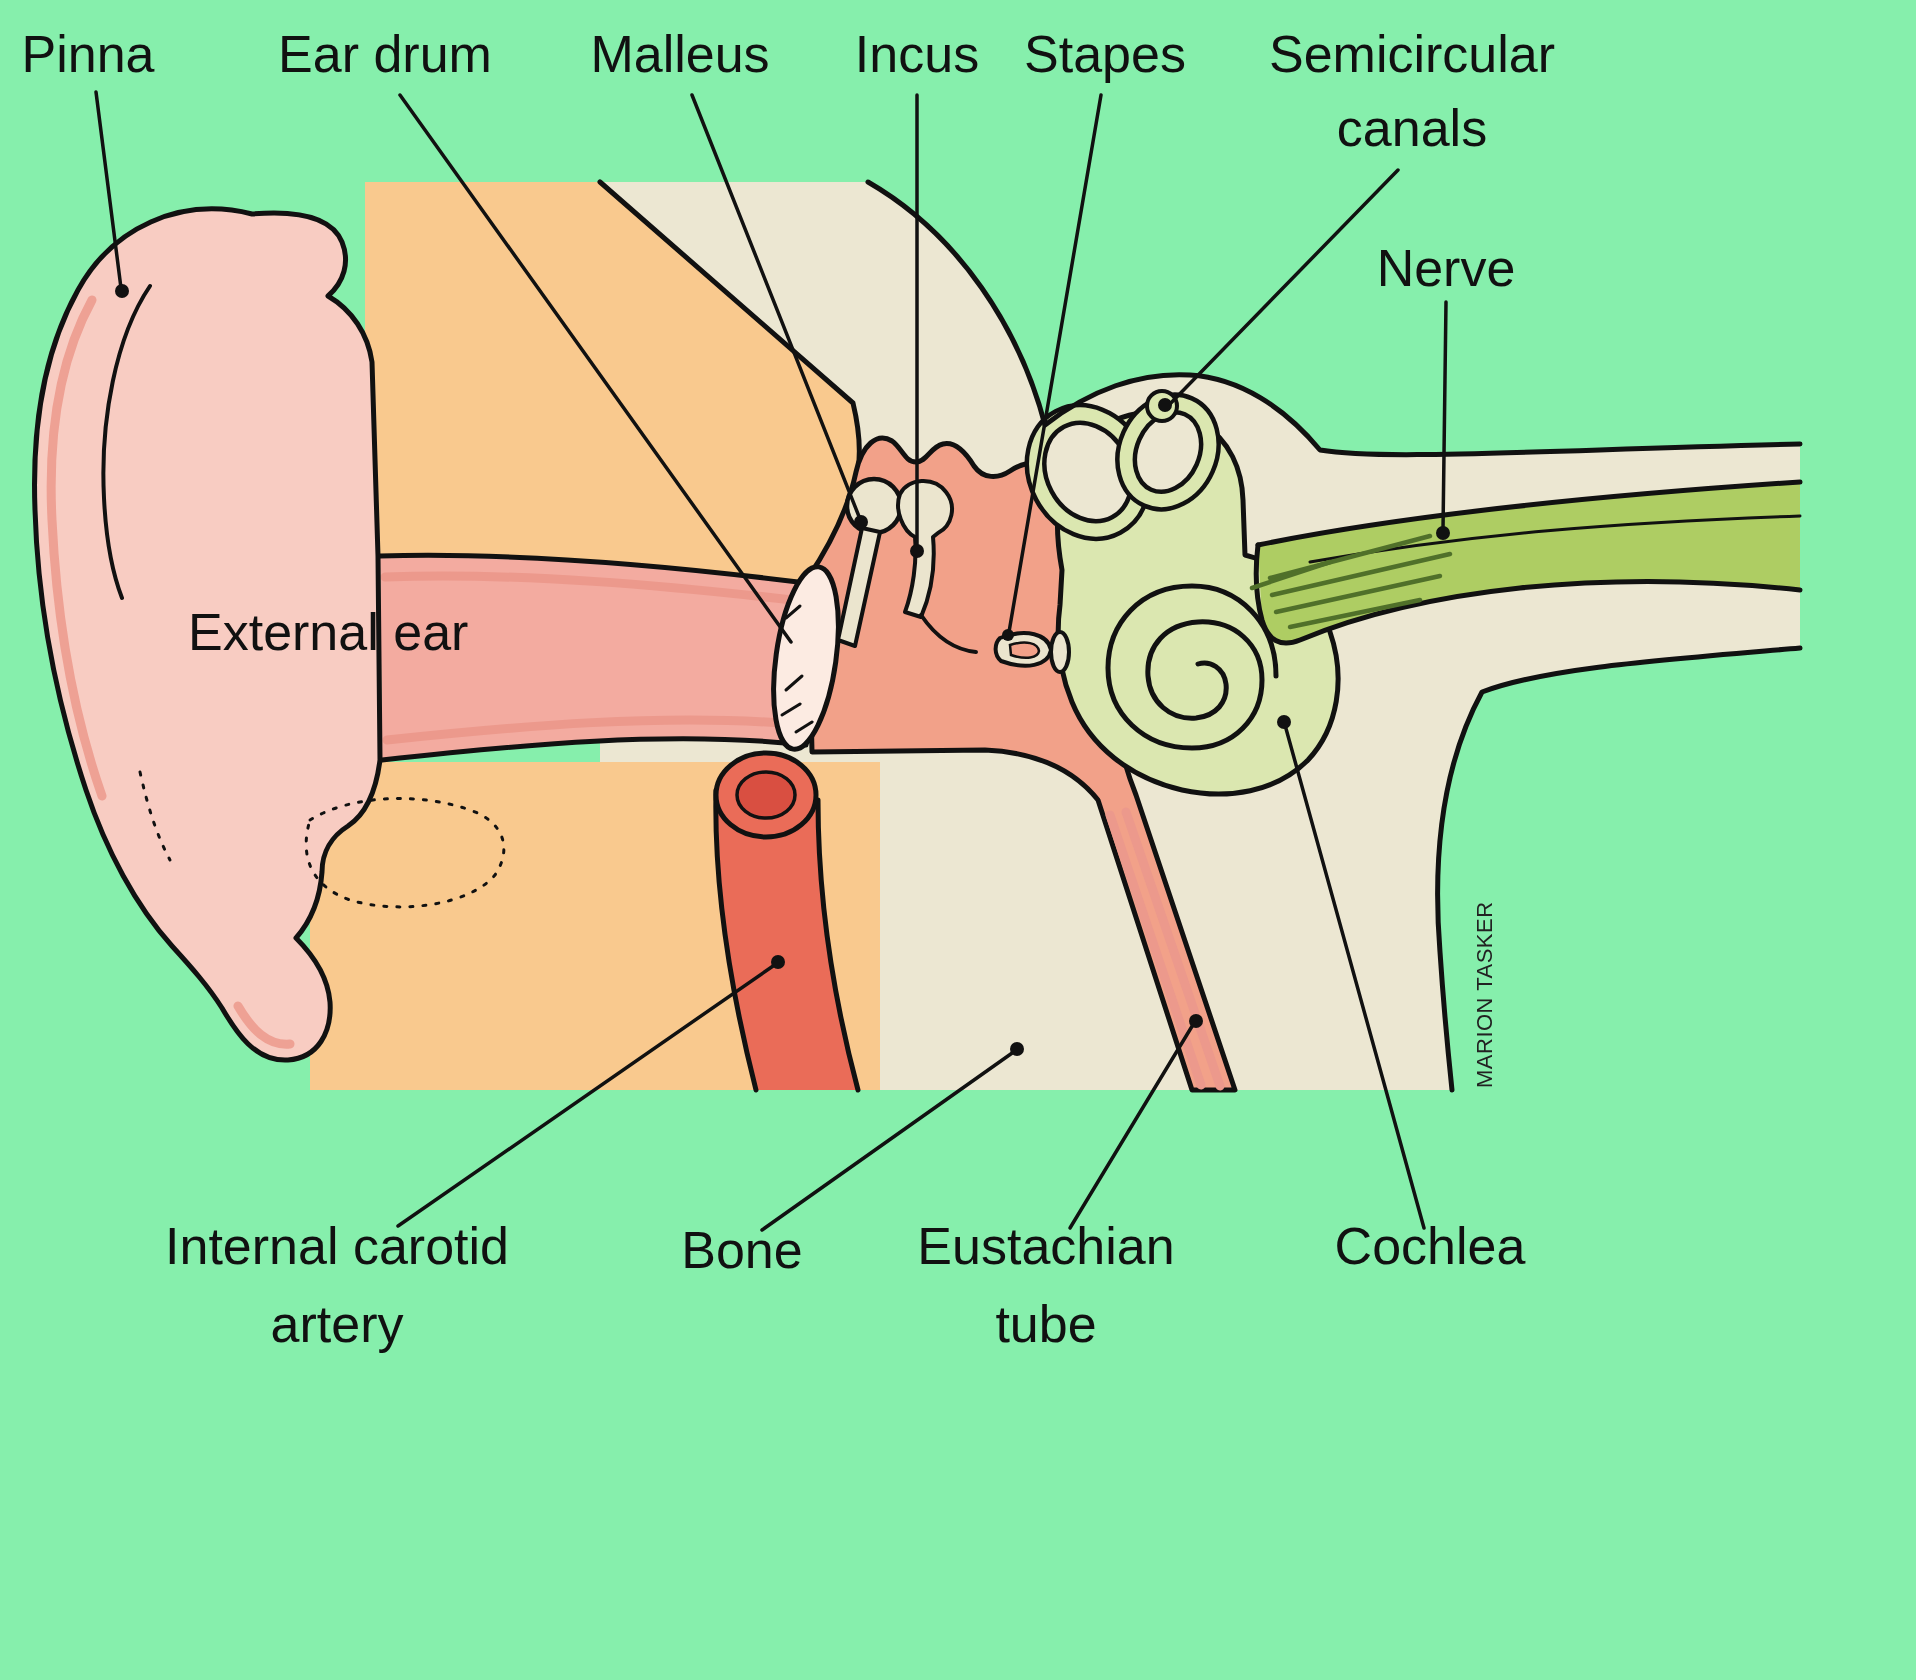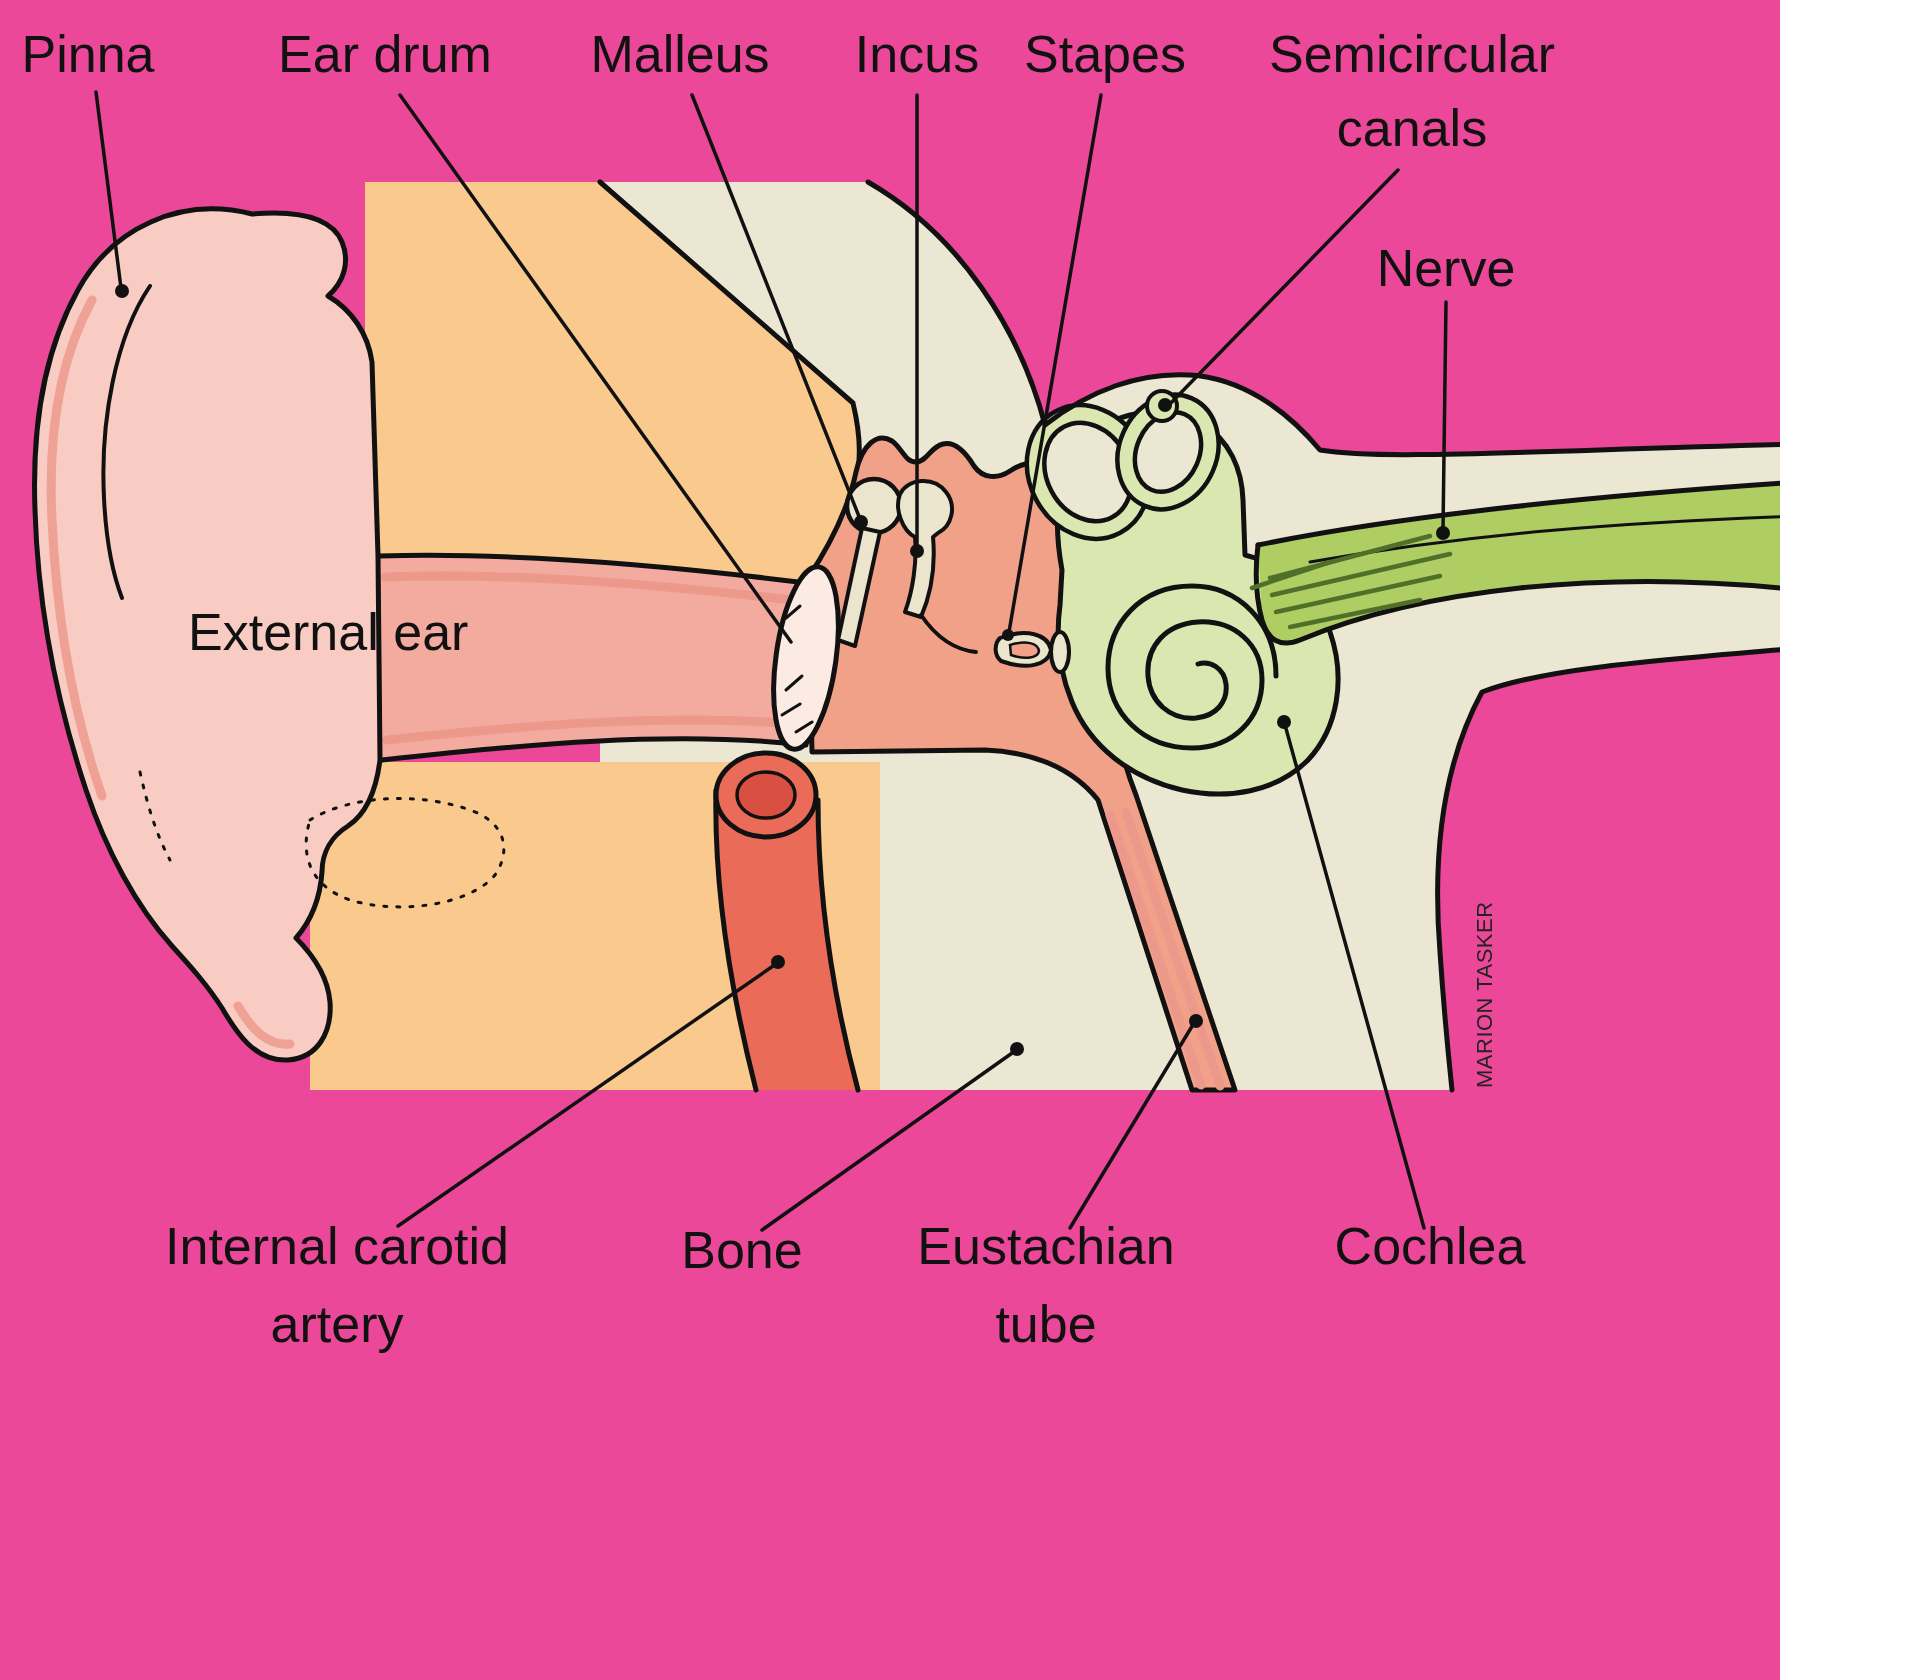--- a/index.html
+++ b/index.html
@@ -1,16 +1,16 @@
 <!DOCTYPE html>
 <html><head>
 <meta charset="utf-8">
 <style>
   html,body{margin:0;padding:0;background:#ffffff;}
-  .stage{width:1780px;height:1680px;background:#ec4899;position:relative;overflow:hidden;}
+  .stage{width:1916px;height:1680px;background:#86efac;position:relative;overflow:hidden;}
   svg{display:block;}
   text{font-family:"Liberation Sans","DejaVu Sans",sans-serif;fill:#111;}
   .lbl{font-size:52px;}
   .credit{font-size:22px;fill:#222;letter-spacing:.5px;}
   .outlined{stroke:#111;stroke-width:5;stroke-linejoin:round;}
   .oline{fill:none;stroke:#111;stroke-width:5;stroke-linecap:round;stroke-linejoin:round;}
   .oline-thin{fill:none;stroke:#111;stroke-width:3;stroke-linecap:round;}
   .pinkline{fill:none;stroke-width:9;stroke-linecap:round;}
   .leader{stroke:#111;stroke-width:3.5;stroke-linecap:round;}
   .dot{fill:#111;}

